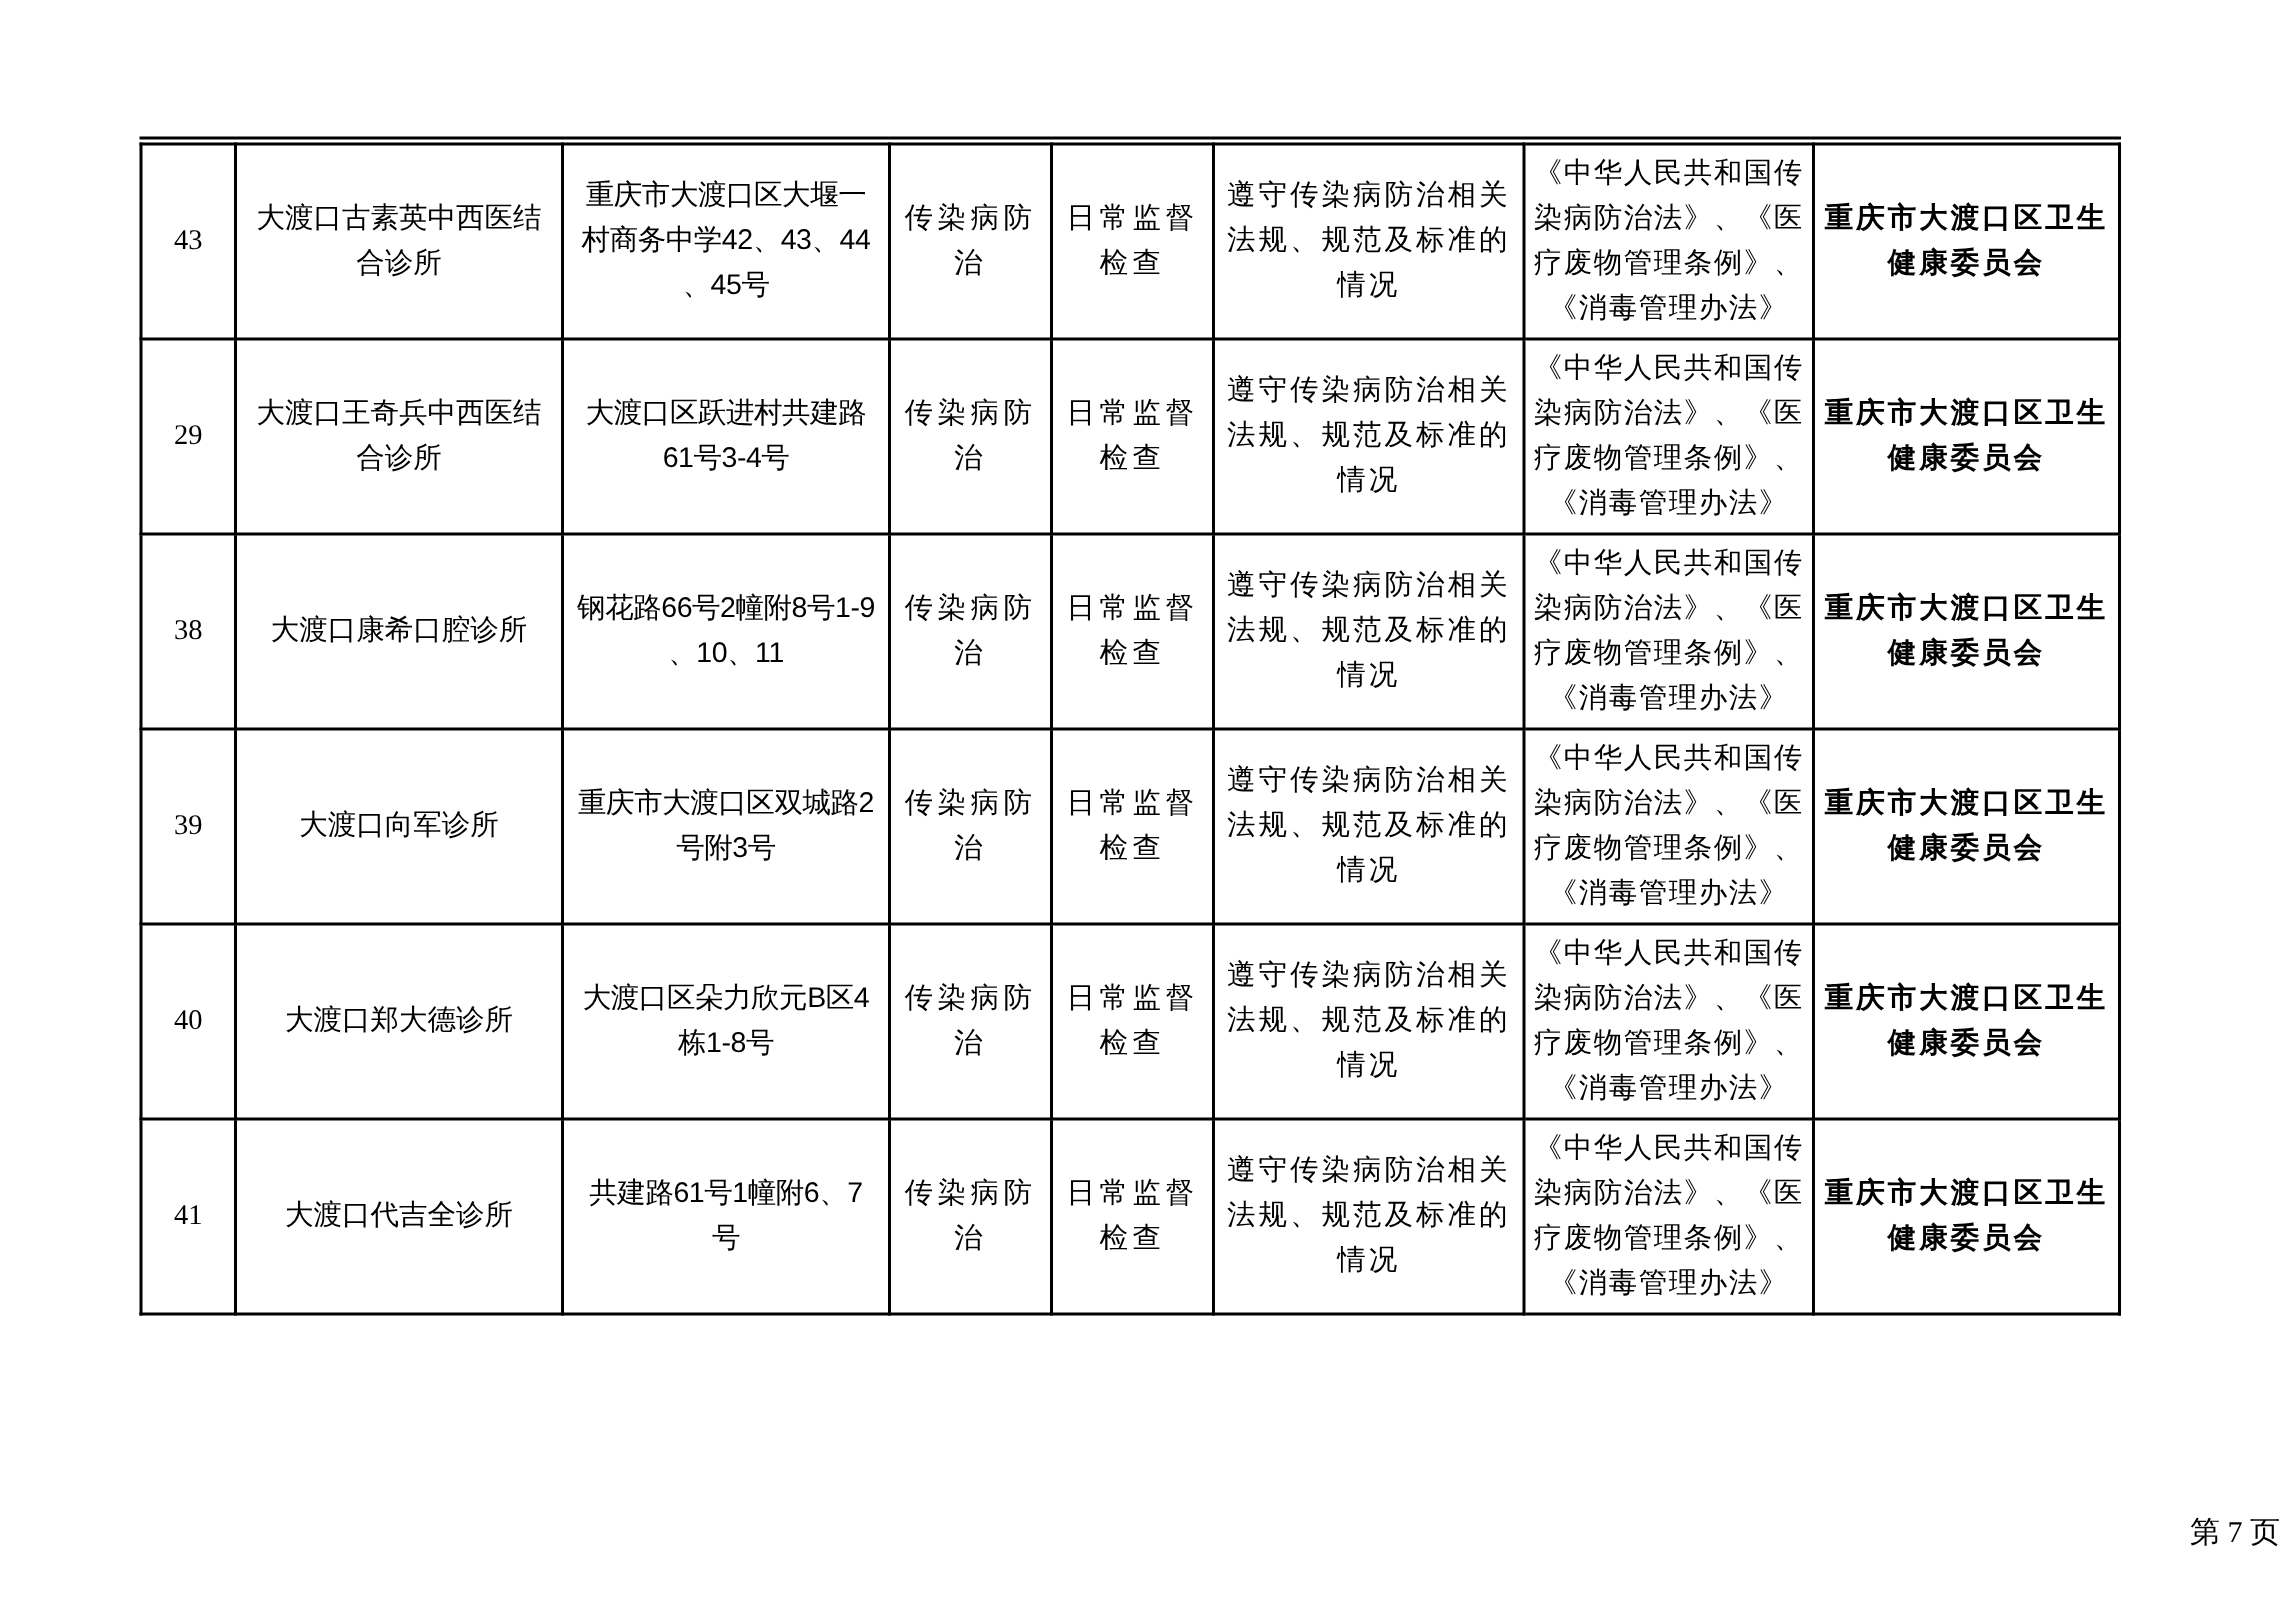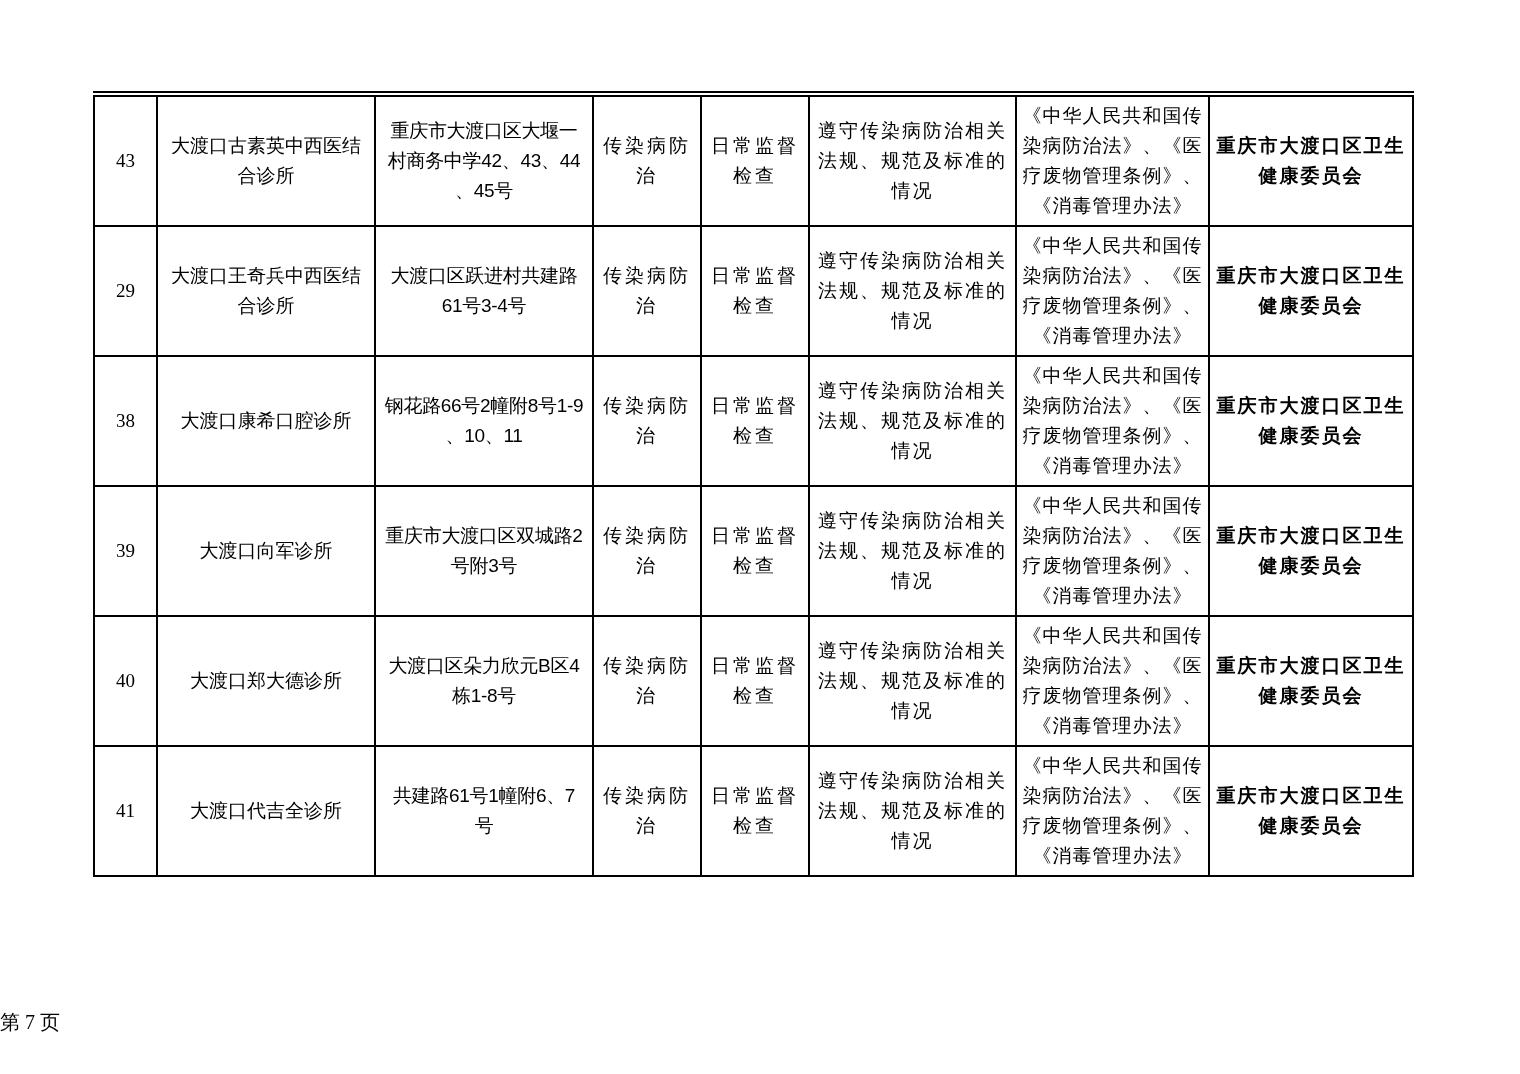--- a/index.html
+++ b/index.html
@@ -74,21 +74,21 @@
   }
   td.c-auth {
     letter-spacing: 2px;
     font-weight: bold;
   }
   .footer {
     position: absolute;
     left: 0;
     top: 1008px;
     width: 1520px;
-    text-align: left;
+    text-align: right;
     font-size: 20px;
     line-height: 28px;
     font-family: "Liberation Serif", "DejaVu Serif", serif;
   }
 </style>
 </head>
 <body>
 
 <div class="page">
   <div class="top-divider"></div>

